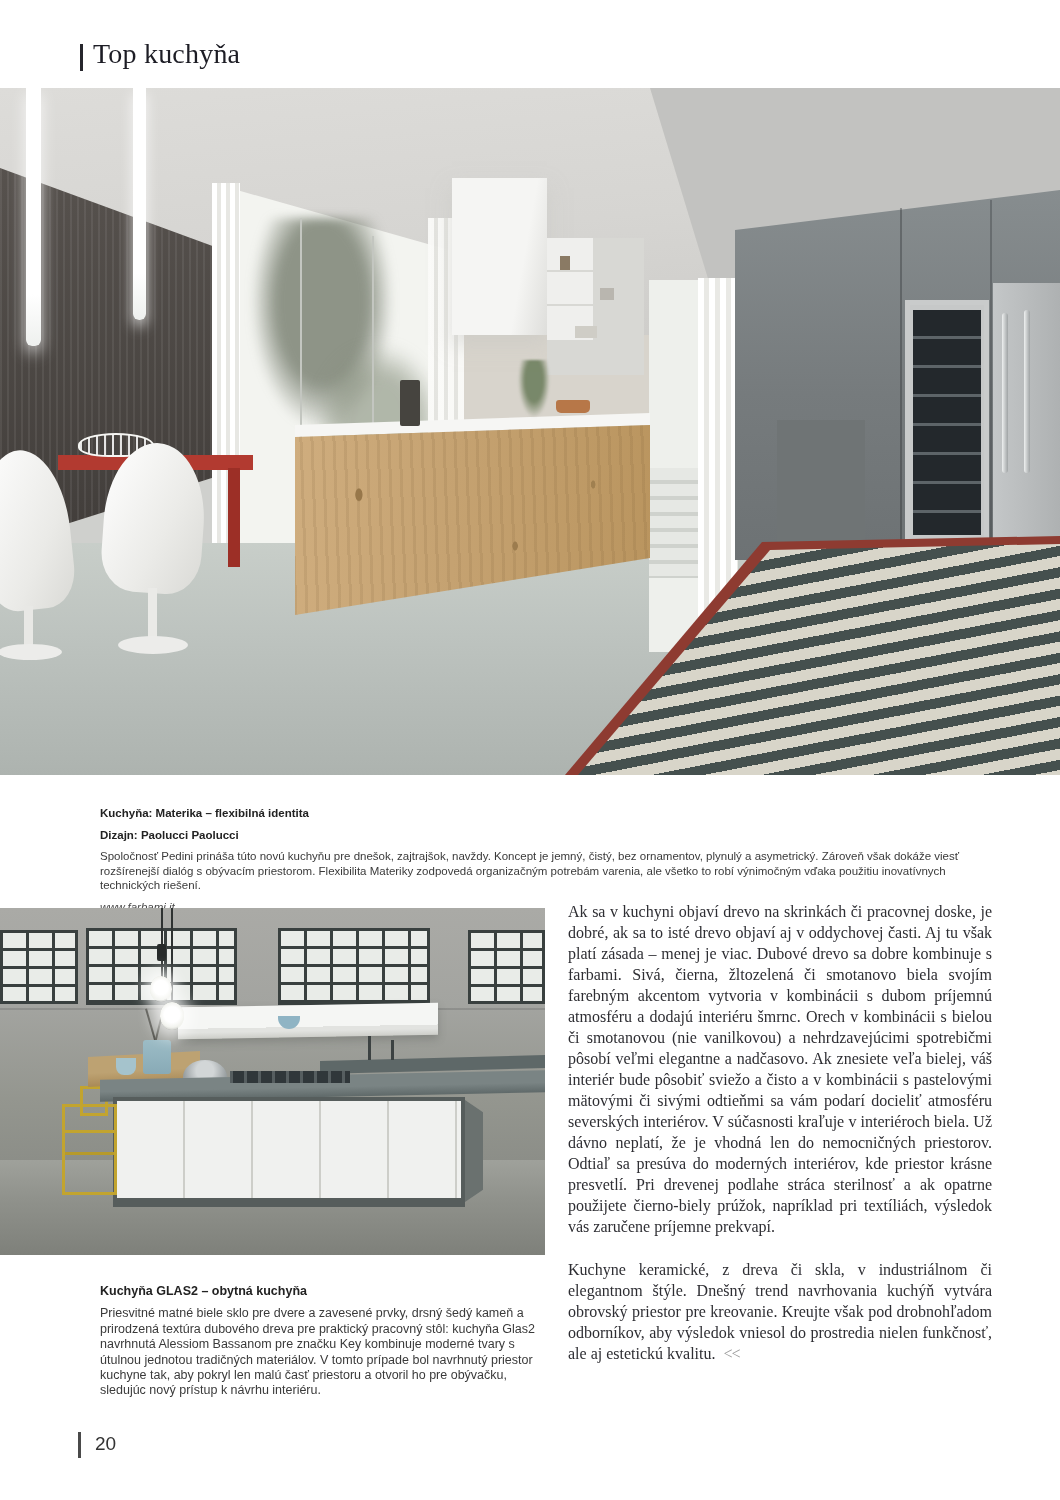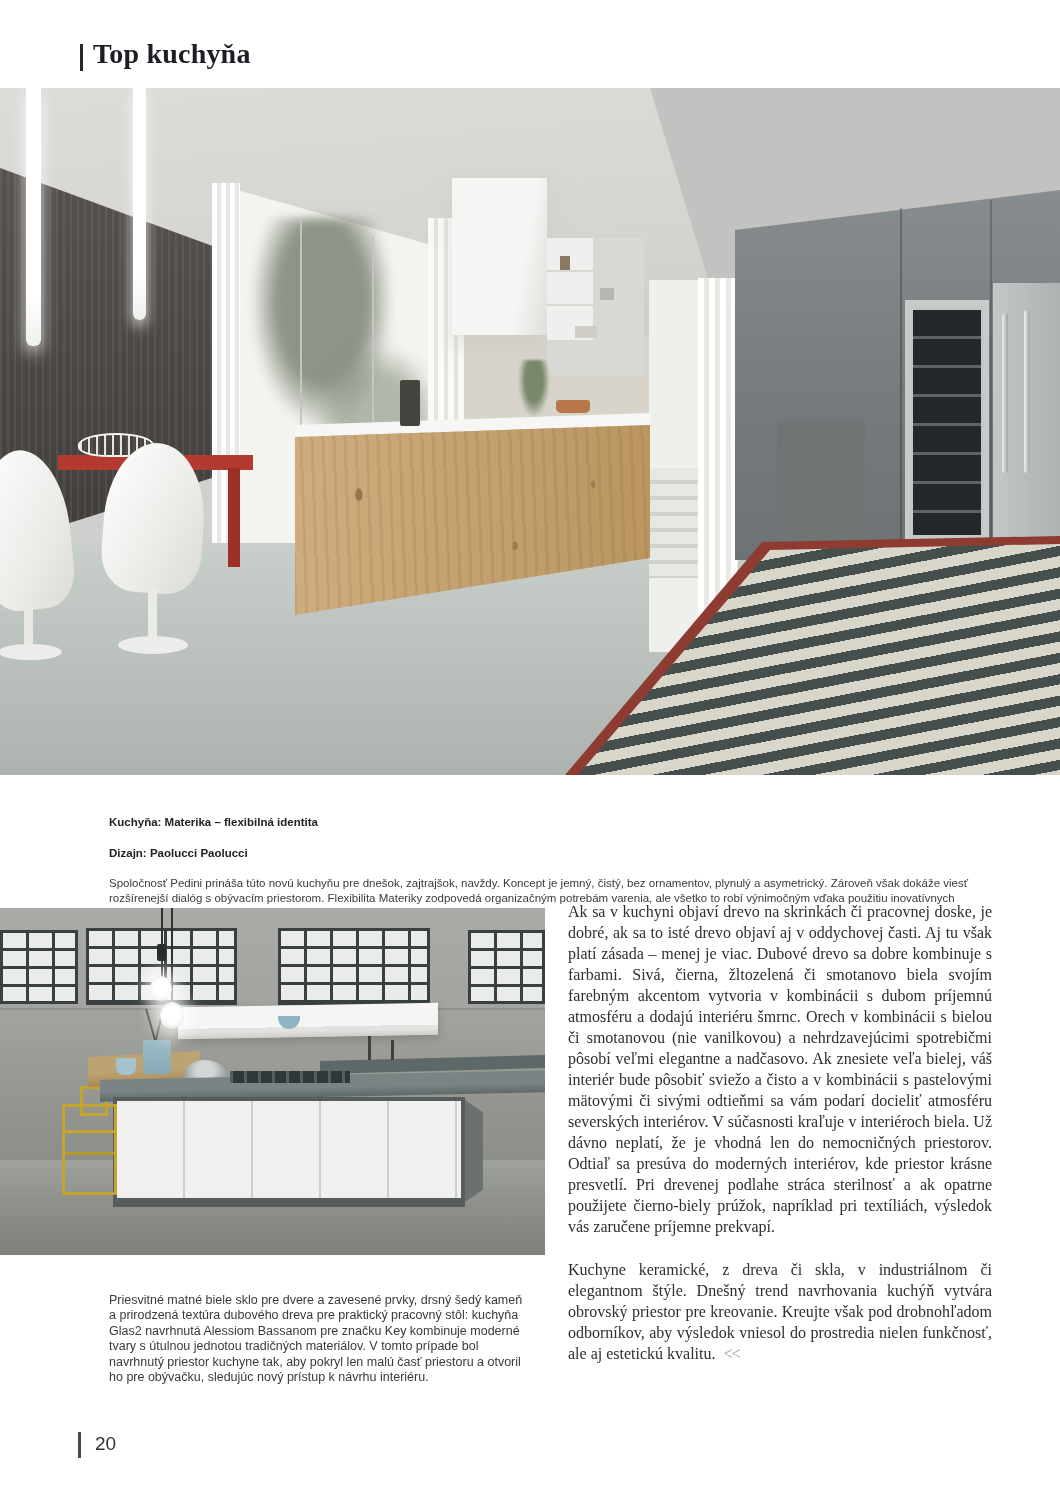--- a/index.html
+++ b/index.html
@@ -1,21 +1,21 @@
 <!DOCTYPE html>
 <html><head>
 <meta charset="utf-8">
 <style>
   html,body{margin:0;padding:0;background:#ffffff;}
   body{width:1060px;height:1500px;position:relative;font-family:"Liberation Sans",sans-serif;overflow:hidden;}
   .abs{position:absolute;}
 
   
   .header-bar{left:80px;top:44px;width:3px;height:27px;background:#26262c;}
-  .section-title{left:93px;top:38px;font-family:"Liberation Serif",serif;font-weight:bold;font-size:28px;color:#1d1d25;letter-spacing:.2px;}
+  .section-title{left:93px;top:38px;font-family:"Liberation Serif",serif;font-weight:normal;font-size:28px;color:#1d1d25;letter-spacing:.2px;}
 
   
   .photo{overflow:hidden;}
   .photo > div{position:absolute;}
   .photo1{left:0;top:88px;width:1060px;height:687px;background:#cfd0cd;}
   .photo2{left:0;top:908px;width:545px;height:347px;background:#a3a4a0;}
 
   
   .p1-ceiling{left:0;top:0;width:1060px;height:310px;background:linear-gradient(175deg,#dddcd9 0%,#d6d5d2 45%,#c9c8c5 100%);}
   .p1-ceiling-right{left:600px;top:0;width:460px;height:230px;background:#c2c2c0;clip-path:polygon(50px 0,460px 0,460px 110px,120px 230px);}
@@ -103,21 +103,21 @@
   .p2-cord2{left:171px;top:0;width:2px;height:98px;background:#2f3332;}
   .p2-socket{left:157px;top:36px;width:9px;height:17px;background:#272b2a;border-radius:2px;}
   .p2-bulb1{left:150px;top:68px;width:22px;height:26px;background:radial-gradient(circle at 50% 45%,#ffffff 0 40%,#f2f3ee 65%,rgba(240,241,236,0) 100%);border-radius:50%;box-shadow:0 0 14px 6px rgba(255,255,255,.75);}
   .p2-bulb2{left:160px;top:94px;width:24px;height:28px;background:radial-gradient(circle at 50% 45%,#ffffff 0 40%,#f2f3ee 65%,rgba(240,241,236,0) 100%);border-radius:50%;box-shadow:0 0 16px 7px rgba(255,255,255,.75);}
 
   
   .caption1{left:93px;top:799px;width:892px;color:#3a3a3a;font-size:11.5px;line-height:14.6px;}
   .caption2{left:93px;top:1277px;width:455px;color:#3a3a3a;font-size:12.5px;line-height:15.4px;}
   .cap-bold{font-weight:bold;color:#222222;}
   .cap-url{font-style:italic;color:#4a4a4a;}
-  .caption1 p,.caption2 p{margin:16px;}
+  .caption1 p,.caption2 p{margin:7px;}
 
   
   .article{left:568px;top:901px;width:424px;font-family:"Liberation Serif",serif;font-size:16px;line-height:21px;color:#2e2e33;text-align:justify;}
   .article p{margin:0;}
   .article p + p{margin-top:22px;}
   .endmark{color:#9a9a9a;letter-spacing:-1px;margin-left:8px;}
 
   
   .footer-bar{left:78px;top:1432px;width:3px;height:26px;background:#4a4a4a;}
   .page-number{left:95px;top:1433px;font-size:19px;color:#333333;}
@@ -219,20 +219,21 @@
   <div class="p2-stool-bar1"></div>
   <div class="p2-stool-bar2"></div>
   <div class="p2-cord1"></div>
   <div class="p2-cord2"></div>
   <div class="p2-socket"></div>
   <div class="p2-bulb1"></div>
   <div class="p2-bulb2"></div>
 </div>
 
 <div class="abs caption2">
+  <p class="cap-bold">Kuchyňa GLAS2 – obytná kuchyňa</p>
   <p>Priesvitné matné biele sklo pre dvere a zavesené prvky, drsný šedý kameň a prirodzená textúra dubového dreva pre praktický pracovný stôl: kuchyňa Glas2 navrhnutá Alessiom Bassanom pre značku Key kombinuje moderné tvary s útulnou jednotou tradičných materiálov. V tomto prípade bol navrhnutý priestor kuchyne tak, aby pokryl len malú časť priestoru a otvoril ho pre obývačku, sledujúc nový prístup k návrhu interiéru.</p>
 </div>
 
 <div class="abs article">
   <p>Ak sa v kuchyni objaví drevo na skrinkách či pracovnej doske, je dobré, ak sa to isté drevo objaví aj v oddychovej časti. Aj tu však platí zásada – menej je viac. Dubové drevo sa dobre kombinuje s farbami. Sivá, čierna, žltozelená či smotanovo biela svojím farebným akcentom vytvoria v kombinácii s dubom príjemnú atmosféru a dodajú interiéru šmrnc. Orech v kombinácii s bielou či smotanovou (nie vanilkovou) a nehrdzavejúcimi spotrebičmi pôsobí veľmi elegantne a nadčasovo. Ak znesiete veľa bielej, váš interiér bude pôsobiť sviežo a čisto a v kombinácii s pastelovými mätovými či sivými odtieňmi sa vám podarí docieliť atmosféru severských interiérov. V súčasnosti kraľuje v interiéroch biela. Už dávno neplatí, že je vhodná len do nemocničných priestorov. Odtiaľ sa presúva do moderných interiérov, kde priestor krásne presvetlí. Pri drevenej podlahe stráca sterilnosť a ak opatrne použijete čierno-biely prúžok, napríklad pri textíliách, výsledok vás zaručene príjemne prekvapí.</p>
   <p><span>Kuchyne keramické, z dreva či skla, v industriálnom či elegantnom štýle. Dnešný trend navrhovania kuchýň vytvára obrovský priestor pre kreovanie. Kreujte však pod drobnohľadom odborníkov, aby výsledok vniesol do prostredia nielen funkčnosť, ale aj estetickú kvalitu.</span><span class="endmark">&lt;&lt;</span></p>
 </div>
 
 <div class="abs footer-bar"></div>
 <div class="abs page-number">20</div>

